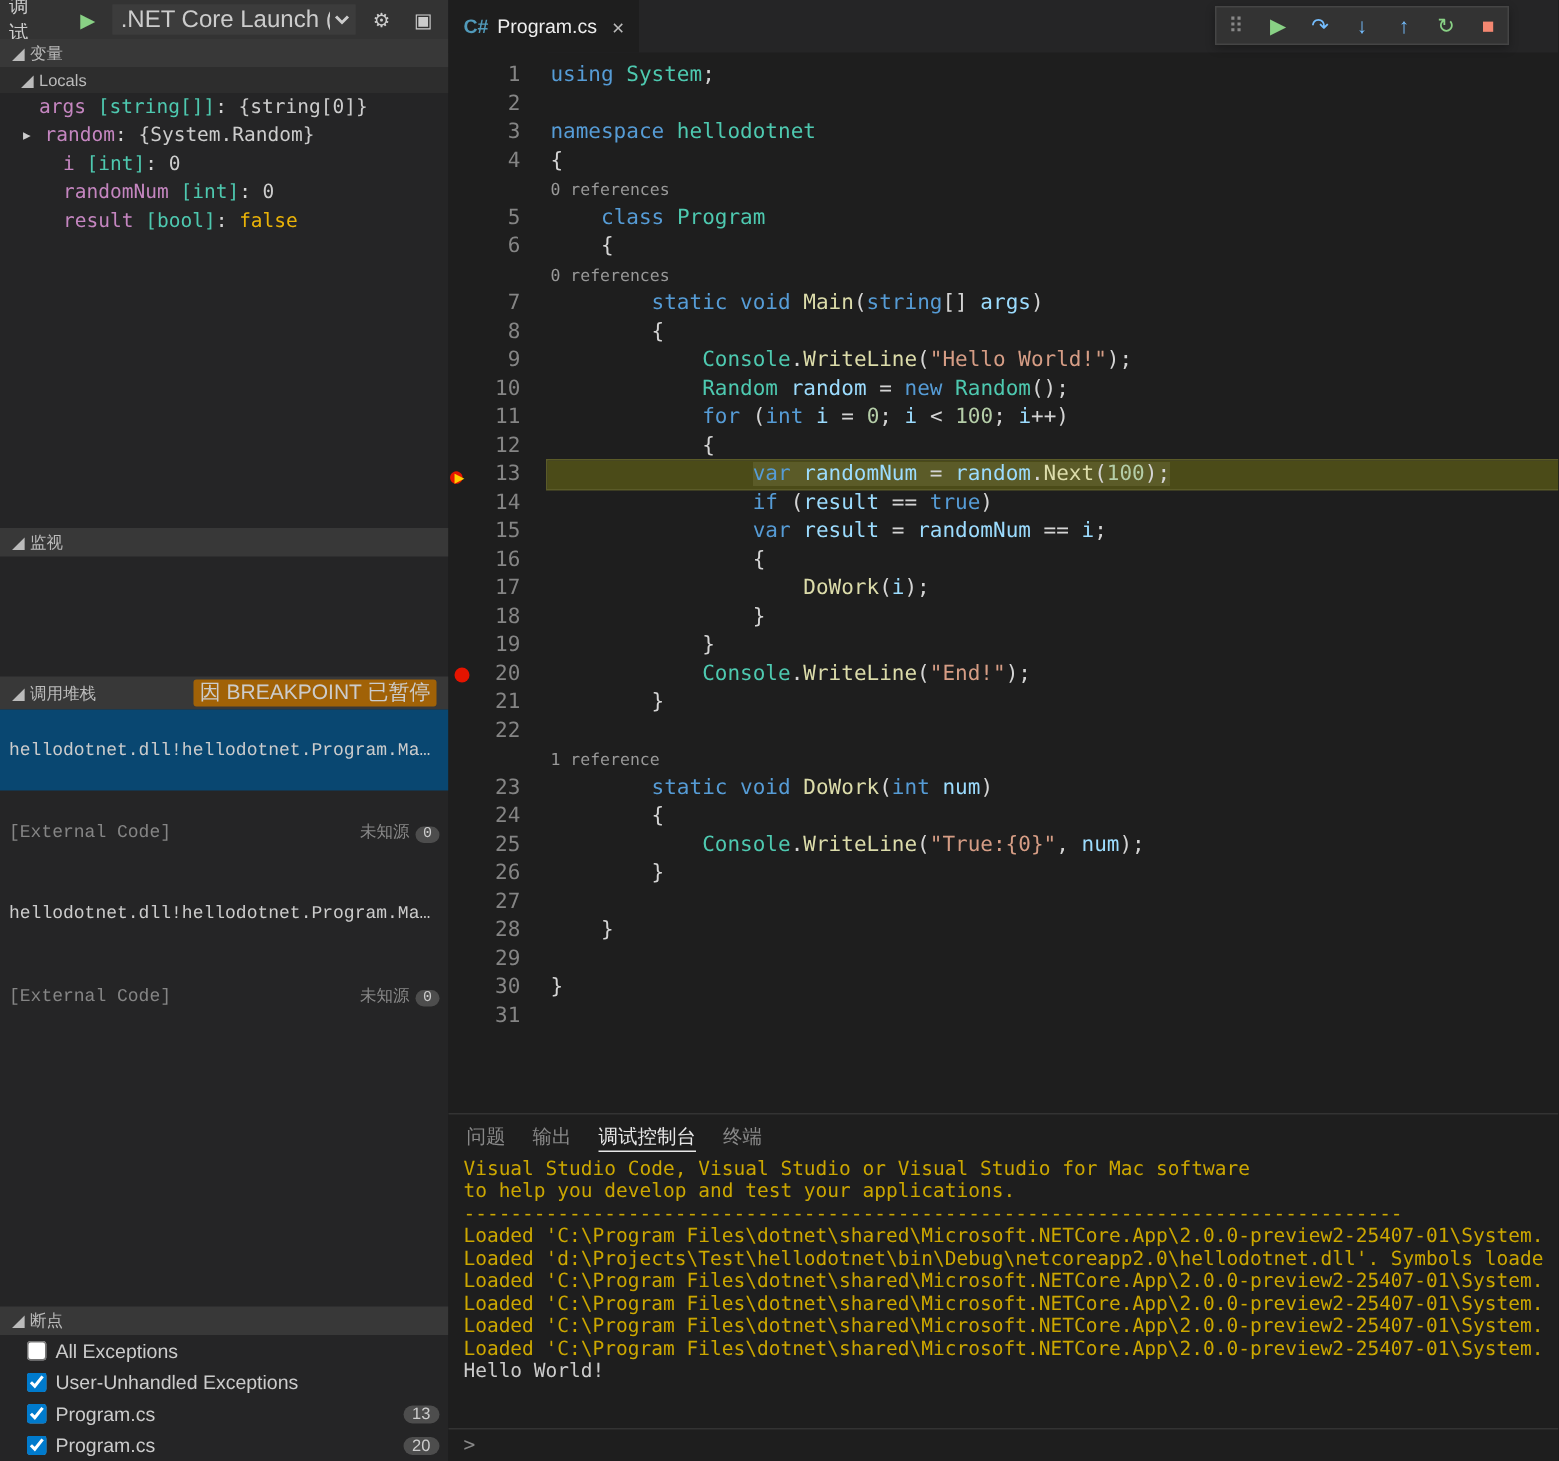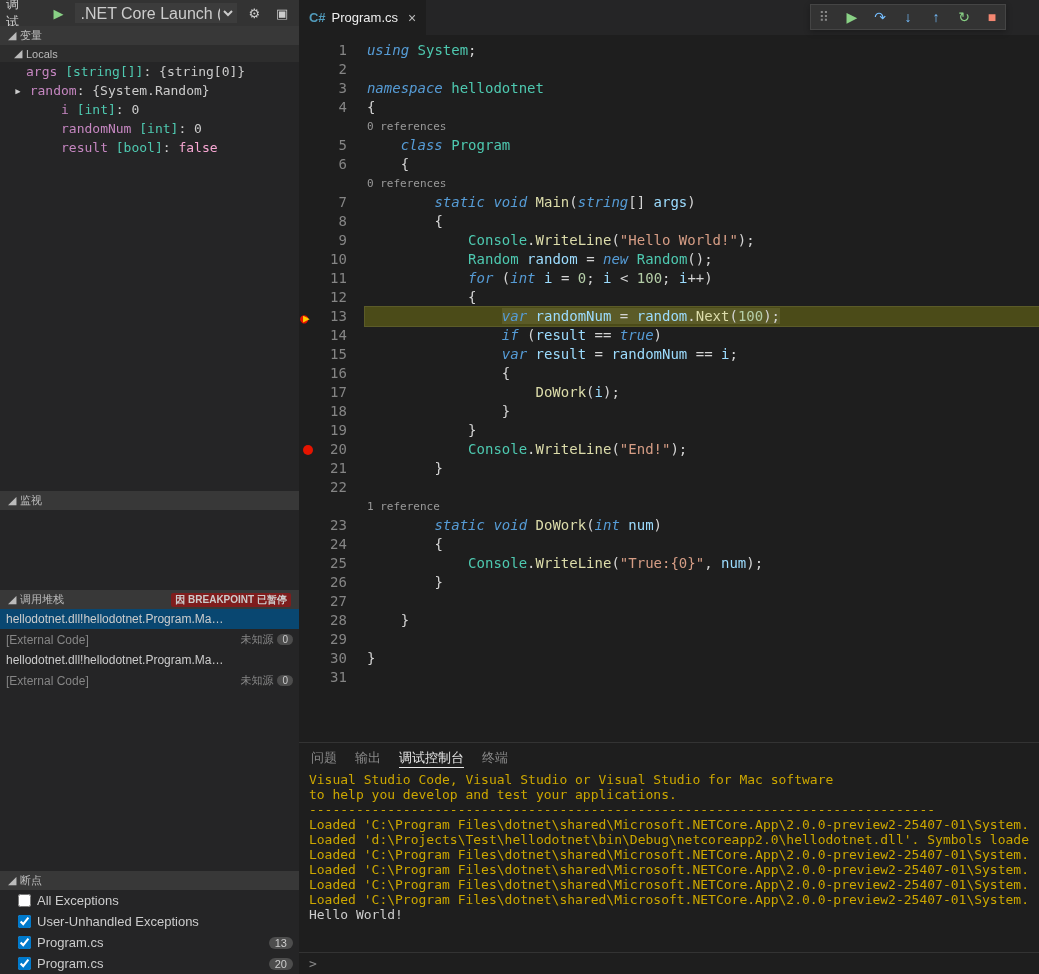--- a/index.html
+++ b/index.html
@@ -7,26 +7,26 @@
   .sidebar { width:313px; background:#252526; display:flex; flex-direction:column; }
   .main { flex:1; background:#1e1e1e; display:flex; flex-direction:column; }
   .top-row { height:26px; background:#333333; display:flex; align-items:center; padding:0 6px; gap:6px; }
   .top-row select { background:#3c3c3c; color:#ccc; border:1px solid #3c3c3c; height:20px; font-size:16px; width:162px; }
   .icon-btn { width:22px; height:22px; display:flex; align-items:center; justify-content:center; cursor:pointer; color:#ccc; }
   .section-hdr { background:#383838; color:#bbb; padding:2px 8px; font-size:11px; display:flex; align-items:center; gap:4px; }
   .section-hdr.dim { background:#2d2d2d; }
   .twisty { display:inline-block; width:8px; }
   .vars { font-family:Consolas,monospace; font-size:13px; padding:0 0 4px 0; }
   .var-row { padding:2px 8px 2px 26px; white-space:nowrap; }
-  .var-row.sub { padding-left:61px; }
+  .var-row.sub { padding-left:42px; }
   .vname { color:#c586c0; }
   .vtype { color:#4ec9b0; }
   .vval { color:#ccc; }
-  .kw { color:#f9a8d4; }
-  .cs-row { padding:3px 6px; font-family:Liberation Sans, sans-serif; font-size:12px; display:flex; justify-content:space-between; align-items:center; }
+  .kw { color:#eab308; }
+  .cs-row { padding:20px 6px; font-family:Liberation Mono, monospace; font-size:12px; display:flex; justify-content:space-between; align-items:center; }
   .cs-row.sel { background:#094771; }
   .cs-row.ext { color:#858585; }
   .bp-row { padding:3px 6px 3px 18px; display:flex; align-items:center; gap:6px; font-size:13px; }
   .bp-row input { accent-color:#007acc; }
   .bp-count { background:#4d4d4d; color:#ccc; border-radius:8px; padding:0 6px; font-size:11px; margin-left:auto; }
   .flex-spacer { flex:1; }
   
   .tabs { height:35px; background:#252526; display:flex; align-items:center; }
   .tab { height:35px; padding:0 10px; display:flex; align-items:center; gap:6px; background:#1e1e1e; color:#eee; font-size:13px; }
   .tab .csicon { color:#519aba; font-weight:bold; }
@@ -36,40 +36,40 @@
   .editor { flex:1; display:flex; font-family:Consolas,monospace; font-size:14px; line-height:19px; overflow:hidden; }
   .gut { background:#1e1e1e; text-align:right; color:#858585; padding-top:6px; }
   .gut .gl { height:19px; display:flex; justify-content:flex-end; align-items:center; padding-right:18px; width:66px; position:relative; }
   .bp-dot { width:10px; height:10px; border-radius:50%; background:#e51400; position:absolute; left:4px; top:5px; }
   .bp-arrow { position:absolute; left:2px; top:2px; color:#ffcc00; font-size:12px; }
   .bp-arrow::before { content:"●"; color:#e51400; position:absolute; left:-1px; top:0; font-size:14px; }
   .bp-arrow span { position:relative; color:#ffcc00; font-size:11px; left:2px; }
   .code { flex:1; padding-top:6px; }
   .code .cl { height:19px; white-space:pre; padding-left:2px; }
   .cl.hl { background:#4b4b18; outline:1px solid #5b5b28; }
-  .c-kw { color:#569cd6;font-style:italic; }
+  .c-kw { color:#569cd6; }
   .c-cls { color:#4ec9b0; }
   .c-str { color:#d69d85; }
   .c-num { color:#b5cea8; }
   .c-id { color:#dcdcaa; }
   .c-var { color:#9cdcfe; }
   .c-txt { color:#d4d4d4; }
   .codelens { color:#999; font-size:11px; height:19px; padding-left:2px; }
   .hl-span { background:#5b5b28; }
   
   .panel { height:232px; border-top:1px solid #333; background:#1e1e1e; display:flex; flex-direction:column; }
   .panel-tabs { display:flex; gap:18px; padding:6px 12px 4px 12px; font-size:13px; }
   .panel-tabs span { color:#888; cursor:pointer; }
   .panel-tabs span.active { color:#e7e7e7; border-bottom:1px solid #e7e7e7; }
   .console { flex:1; font-family:Consolas,monospace; font-size:13px; padding:0 10px; overflow:hidden; }
   .console .ln { white-space:nowrap; color:#cca700; }
   .console .ln.sep { color:#cca700; }
   .console .ln.out { color:#ccc; }
   .repl { border-top:1px solid #333; padding:3px 10px; color:#888; font-family:Consolas,monospace; }
-  .cs-tag { background:#7f1d1d; color:#ccc; font-size:10px; padding:0 4px; border-radius:2px; margin-left:auto;font-weight:bold; }
+  .cs-tag { background:#a16207; color:#ccc; font-size:14px; padding:0 4px; border-radius:2px; margin-left:auto; }
   .src-tag { color:#888; font-size:11px; }
   .src-badge { background:#4d4d4d; color:#ccc; border-radius:8px; padding:0 5px; font-size:10px; margin-left:4px;}
   .debug-lbl { color:#ccc; font-size:13px; margin-right:10px; }
   .play { color:#89d185; }
 </style>
 </head>
 <body>
 
 <div class="sidebar">
   <div class="top-row">

